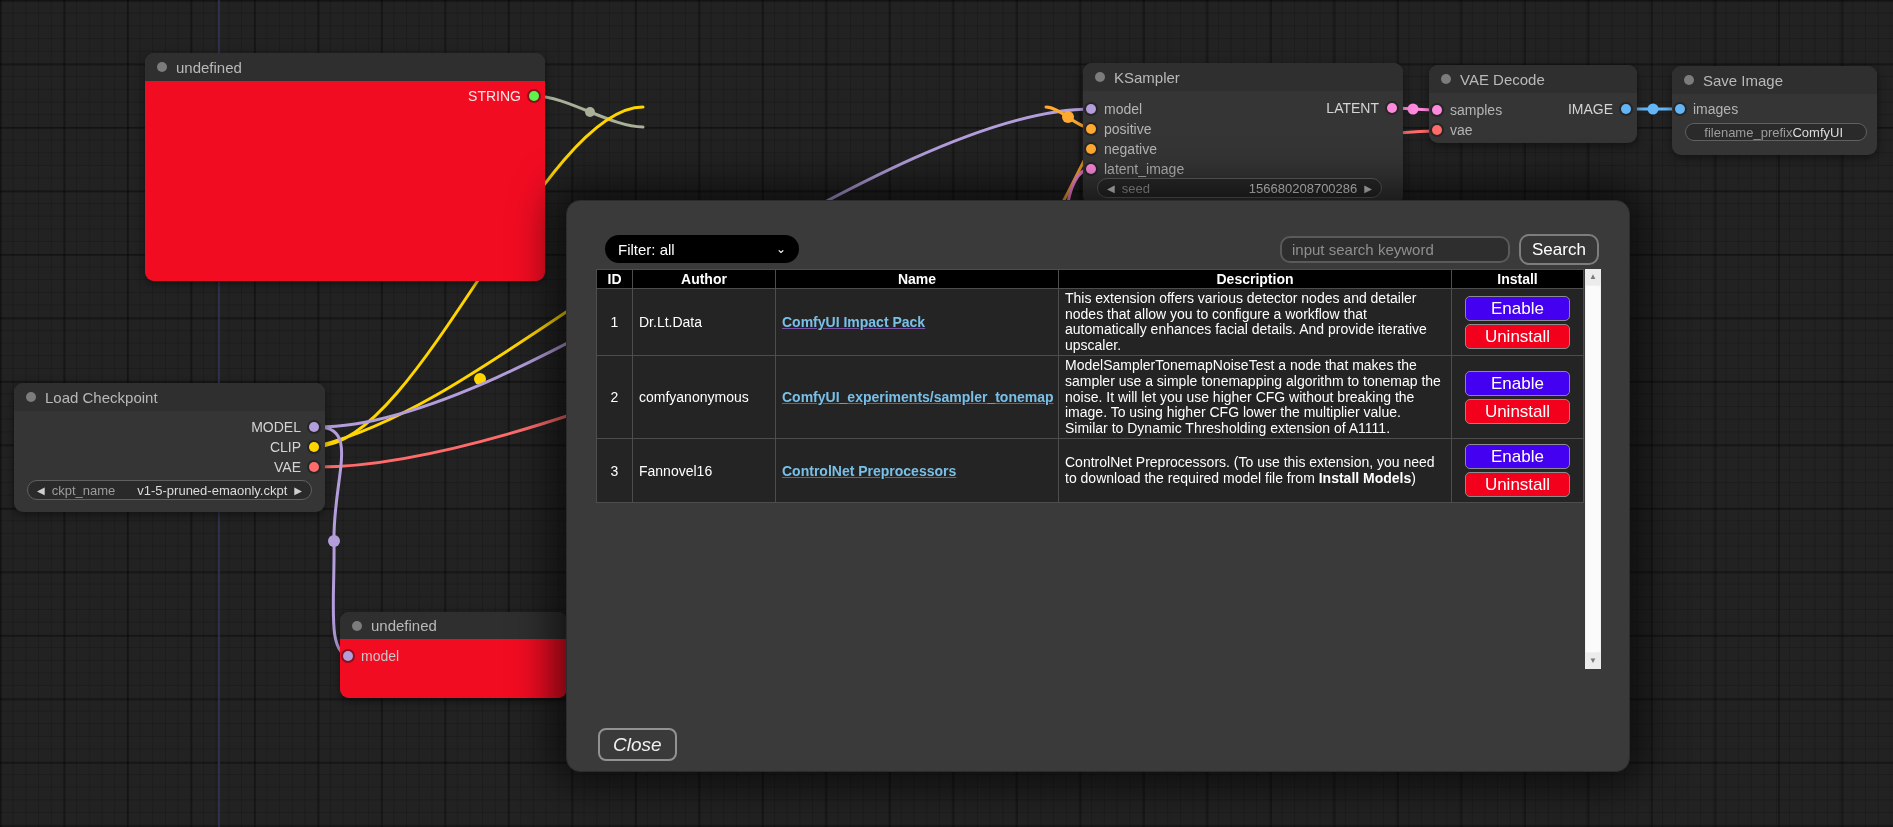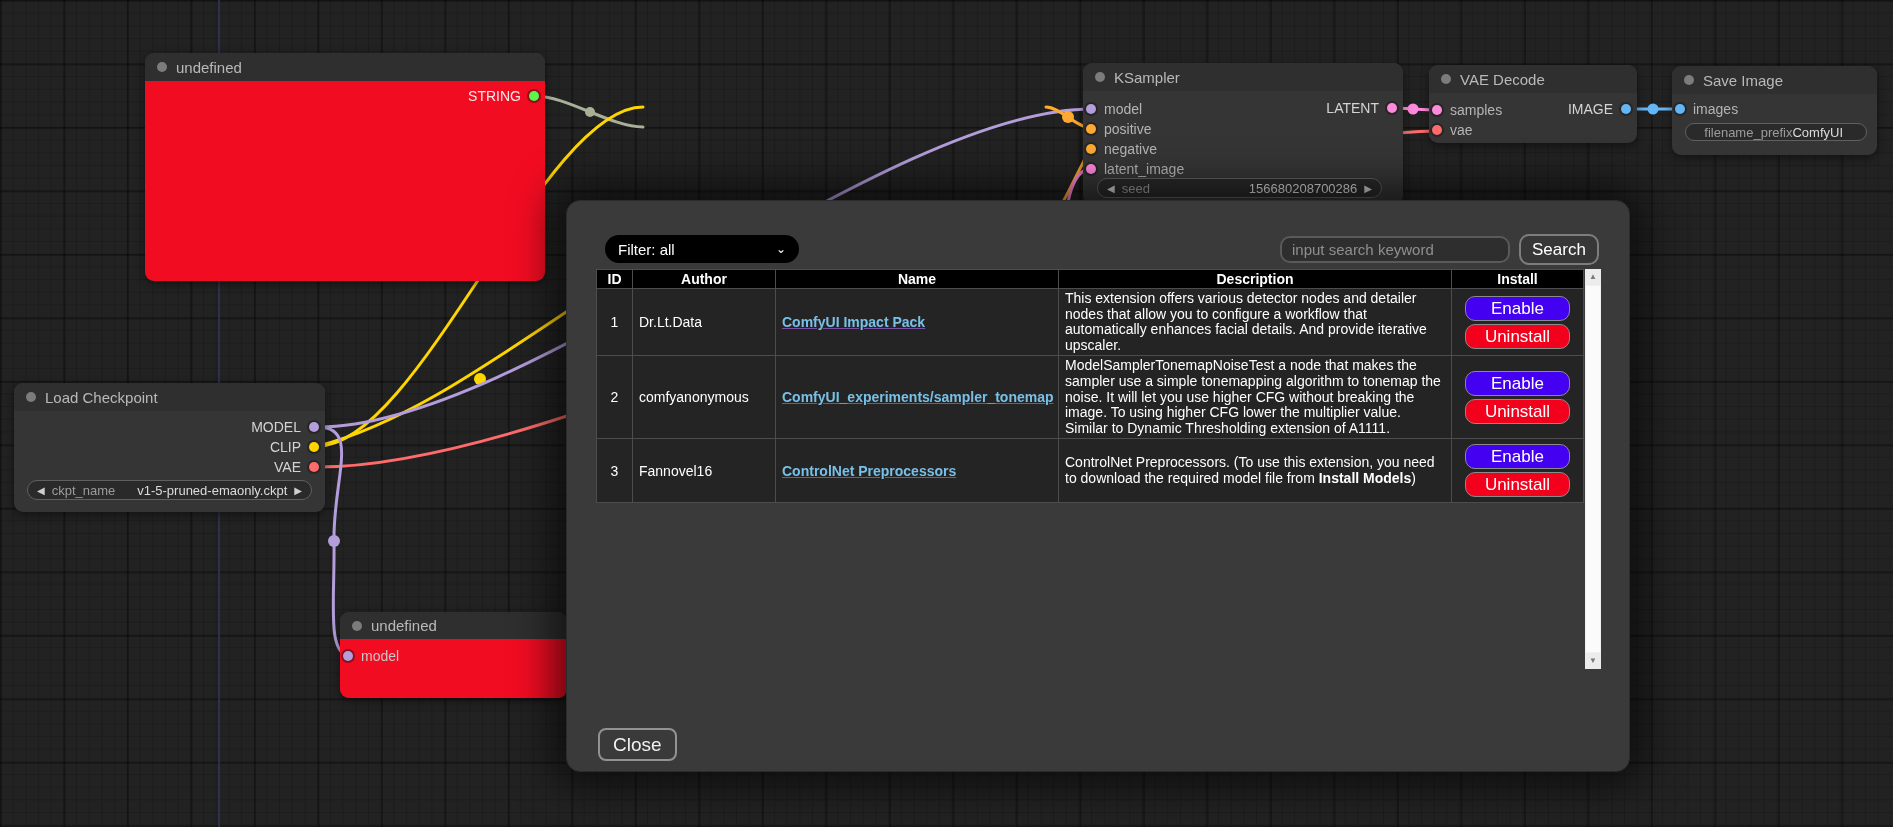--- a/index.html
+++ b/index.html
@@ -55,32 +55,32 @@
   .tablewrap{position:absolute;left:29px;top:68px;width:1005px;height:400px;}
   table.ext{border-collapse:collapse;width:987px;table-layout:fixed;}
   table.ext th{background:var(--table-header-bg);color:#fff;font-size:14px;font-weight:bold;
     border:1px solid #4d4d4d;height:19px;padding:0 2px;}
   table.ext td{background:var(--row-bg);border:1px solid #4d4d4d;color:#fff;font-size:14px;
     padding:2px 6px;vertical-align:middle;}
   td.c-id{text-align:center;}
   td.c-name a{color:var(--link);font-weight:bold;text-decoration:underline;
     text-decoration-color:#7d4fa0;}
   td.c-desc{font-size:13px;line-height:15.6px;padding:3px 7px;}
-  .ibtn{display:block;width:105px;height:25px;margin:3px auto;border-radius:10px;border:1px solid #8b8b8b;
+  .ibtn{display:block;width:105px;height:25px;margin:3px auto;border-radius:5px;border:1px solid #8b8b8b;
     color:#fff;font-size:17px;line-height:21px;font-family:"Liberation Sans",sans-serif;padding:0;}
   .ibtn.enable{background:var(--enable-btn);}
   .ibtn.uninstall{background:var(--uninstall-btn);}
   .vscroll{position:absolute;left:989px;top:0;width:16px;height:400px;background:#f1f1f1;border-radius:1px;}
   .vscroll .sarr{position:absolute;left:0;width:16px;height:16px;background:#ececec;color:#7a7a7a;
     font-size:8px;text-align:center;line-height:16px;}
   .vscroll .up{top:0;} .vscroll .dn{bottom:0;}
   .vscroll .thumb{position:absolute;left:1px;top:17px;width:14px;height:366px;background:#fbfbfb;border-radius:2px;}
   .close-btn{position:absolute;left:31px;top:527px;height:33px;padding:0 13px;background:#3a3a3a;
     border:2px solid #929292;border-radius:8px;color:#f0f0f0;font-size:19px;
-    font-family:"Liberation Sans",sans-serif;}
+    font-family:"Liberation Sans",sans-serif;font-style:italic;}
 </style>
 </head>
 <body>
 
 <div class="stage">
   <div class="axis"></div>
 
   <svg class="wires" width="1893" height="827">
     <path d="M535,96 C567,96 611,127 643,127" style="stroke:var(--wire-string)"></path>
     <circle cx="590" cy="112" r="5" style="fill:var(--wire-string)"></circle>

